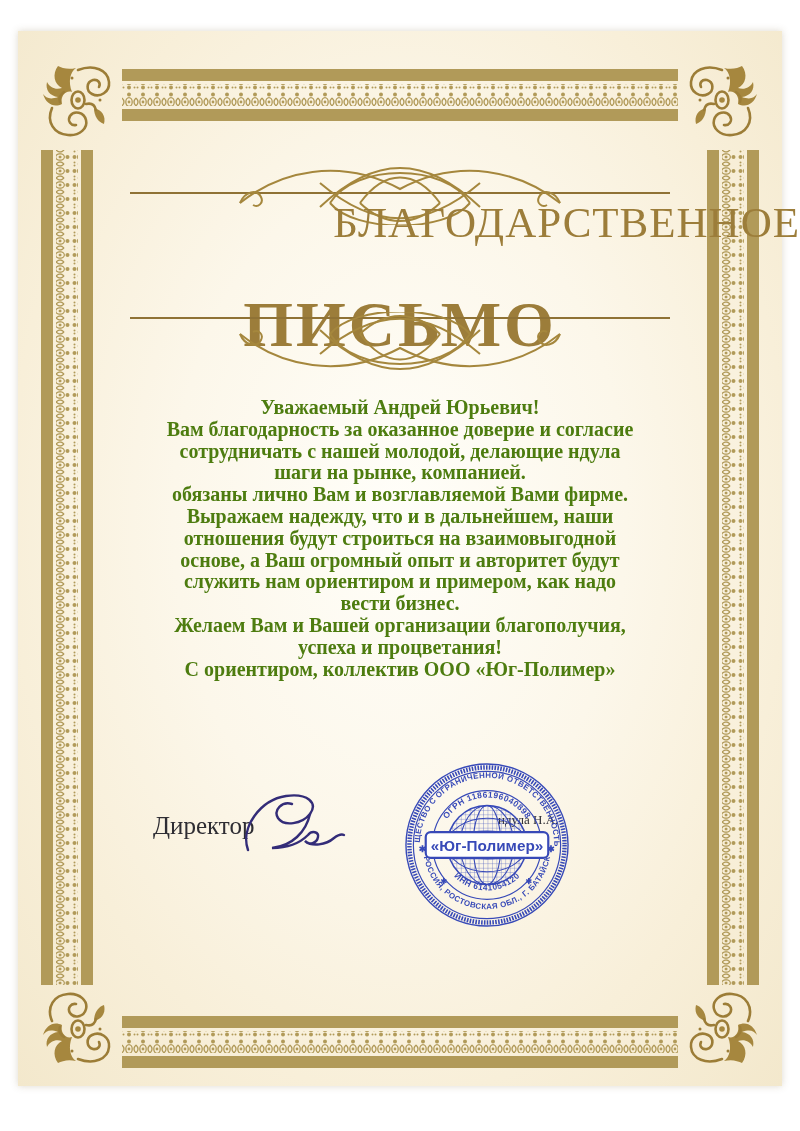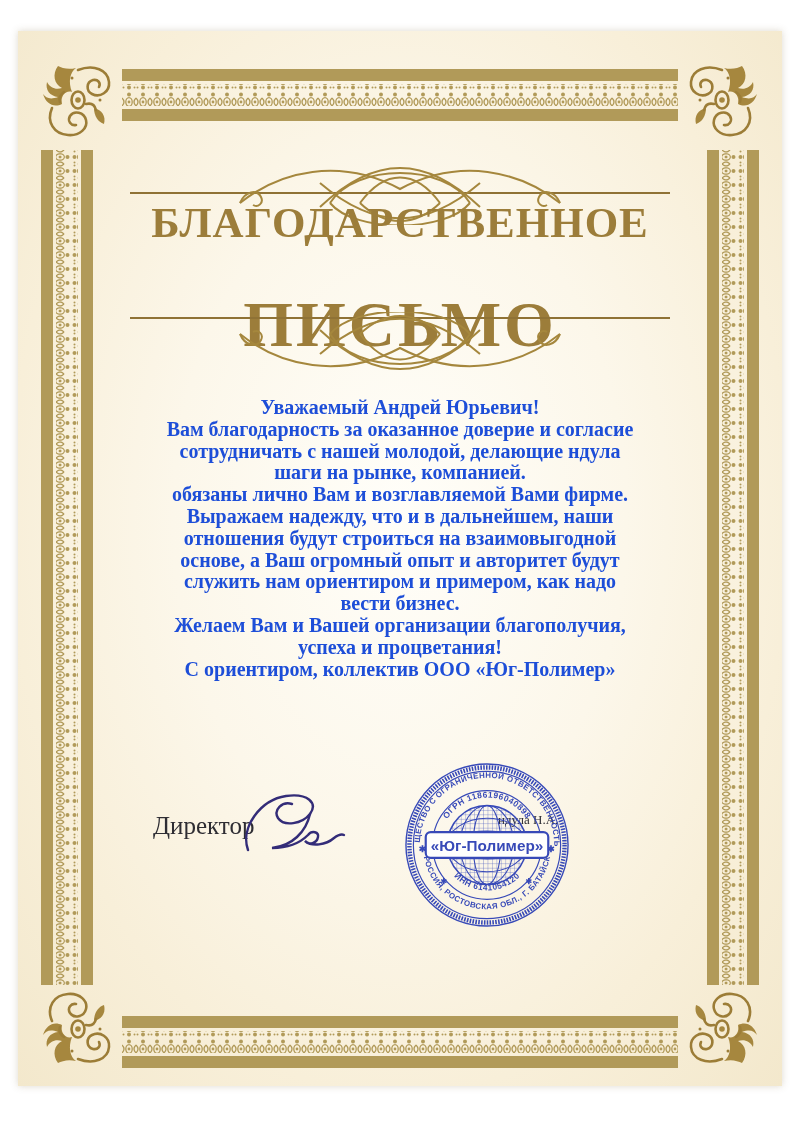--- a/index.html
+++ b/index.html
@@ -8,26 +8,26 @@
   .sheet{position:absolute;left:18px;top:31px;width:764px;height:1055px;
          background:radial-gradient(ellipse at 50% 46%, #fffef9 0%, #fcf7ea 42%, #f8efd9 72%, #f3e8cc 100%);
          box-shadow:0 0 7px rgba(120,100,60,.25);}
   .border-svg{position:absolute;left:18px;top:31px;width:764px;height:1055px;}
   .rule{position:absolute;height:2px;background:#8f7235;}
   .rule1{left:130px;top:192px;width:540px;}
   .rule2{left:130px;top:317px;width:540px;}
   .flourish{position:absolute;left:235px;width:330px;height:80px;}
   .flourish-top{top:145px;}
   .flourish-bottom{top:312px;transform:scaleY(-1);}
-  .title1{position:absolute;left:0;top:198px;width:800px;text-align:center;
-          font-size:43px;font-weight:bold;color:#9c7d3a;letter-spacing:1px;}
+  .title1{position:absolute;left:0;top:198px;width:800px;text-align:right;
+          font-size:43px;font-weight:normal;color:#9c7d3a;letter-spacing:1px;}
   .title2{position:absolute;left:0;top:240px;width:800px;text-align:center;
           font-size:64px;font-weight:bold;color:#9c7d3a;letter-spacing:3px;margin-top:48px;}
   .body-block{position:absolute;left:130px;top:397px;width:540px;text-align:center;}
-  .bline{font-size:20px;font-weight:bold;color:#1d4ed8;line-height:21.8px;}
+  .bline{font-size:20px;font-weight:bold;color:#4d7c0f;line-height:21.8px;}
   .director{position:absolute;left:153px;top:812px;font-size:25px;color:#2e2d33;}
   .name-frag{position:absolute;left:498px;top:812px;font-size:13px;color:#2e2d33;z-index:1;}
   .signature{position:absolute;left:236px;top:788px;width:114px;height:78px;z-index:2;}
   .stamp{position:absolute;left:403px;top:761px;width:168px;height:168px;z-index:2;opacity:.94;}
 </style>
 </head>
 <body>
 
 <div class="sheet"></div>
 

